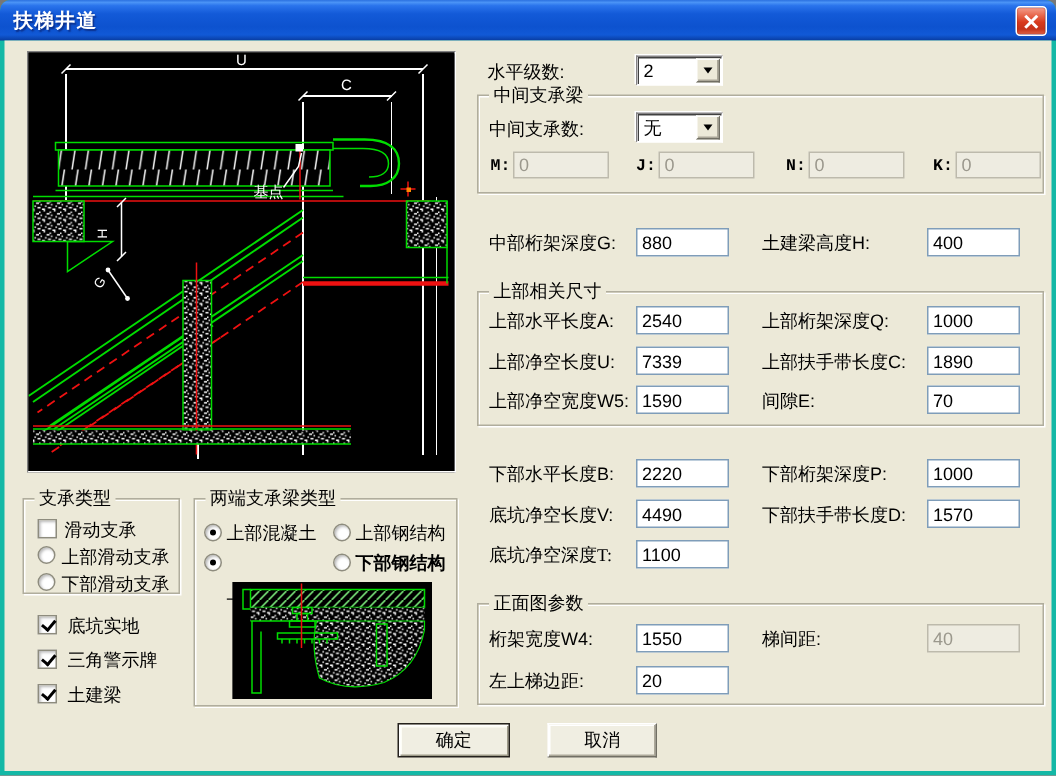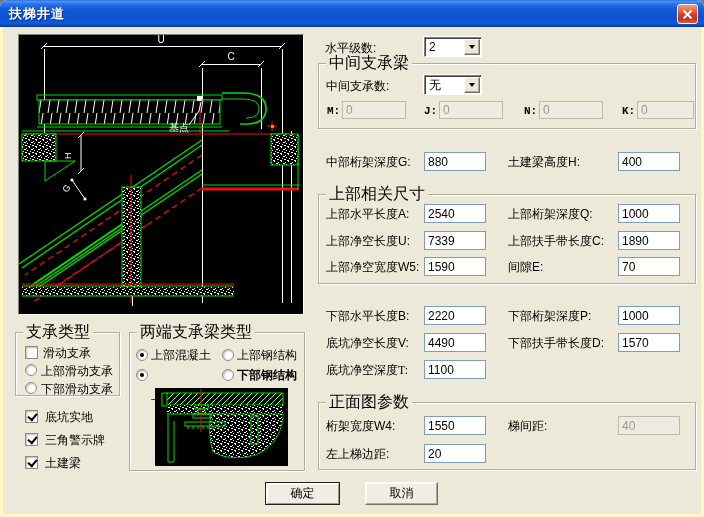--- a/index.html
+++ b/index.html
@@ -1,19 +1,19 @@
 <!DOCTYPE html>
 <html><head>
 <meta charset="utf-8">
 <style>
   html,body{margin:0;padding:0;background:#777;}
   *{box-sizing:border-box;}
   .window{
     position:relative;width:704px;height:517px;
-    background:#fef9c3;
+    background:#14b8a6;
     border-radius:7px 7px 0 0;overflow:hidden;
     font-family:"Liberation Sans","DejaVu Sans",sans-serif;
     font-size:12px;color:#000;
   }
   .titlebar{
     position:absolute;left:0;top:0;width:704px;height:27px;
     background:linear-gradient(180deg,#2b71e0 0%,#4a93f6 6%,#2a74ec 14%,#135ad8 34%,#0d52cf 66%,#1159d6 86%,#0a43ad 97%,#07369a 100%);
   }
   .title-text{
     position:absolute;left:9px;top:5px;color:#fff;font-weight:bold;font-size:13px;
@@ -35,21 +35,21 @@
     border:1px solid #808080;border-right-color:#fff;border-bottom-color:#fff;
     box-shadow:inset 1px 1px 0 #404040;
   }
   .group{
     position:absolute;
     border:1px solid #b0ad9d;
     box-shadow:1px 1px 0 #fff, inset 1px 1px 0 #fff;
   }
   .gtitle{
     position:absolute;top:-8px;left:7px;background:#ece9d8;padding:0 3px;
-    font-size:16px;line-height:14px;white-space:nowrap;
+    font-size:12px;line-height:14px;white-space:nowrap;
   }
   .lbl{position:absolute;font-size:12px;line-height:15px;white-space:nowrap;}
   .lbl.small{font-weight:bold;font-size:11px;font-family:"Liberation Mono","DejaVu Sans Mono",monospace;}
   .txt{
     position:absolute;height:19px;border:1px solid #7f9db9;background:#fff;
     font-family:"Liberation Sans","DejaVu Sans",sans-serif;font-size:12px;
     padding:0 3px;color:#000;
   }
   .txt.dis{background:#eeece1;border-color:#bdbaac;color:#9b988d;}
   .combo{

